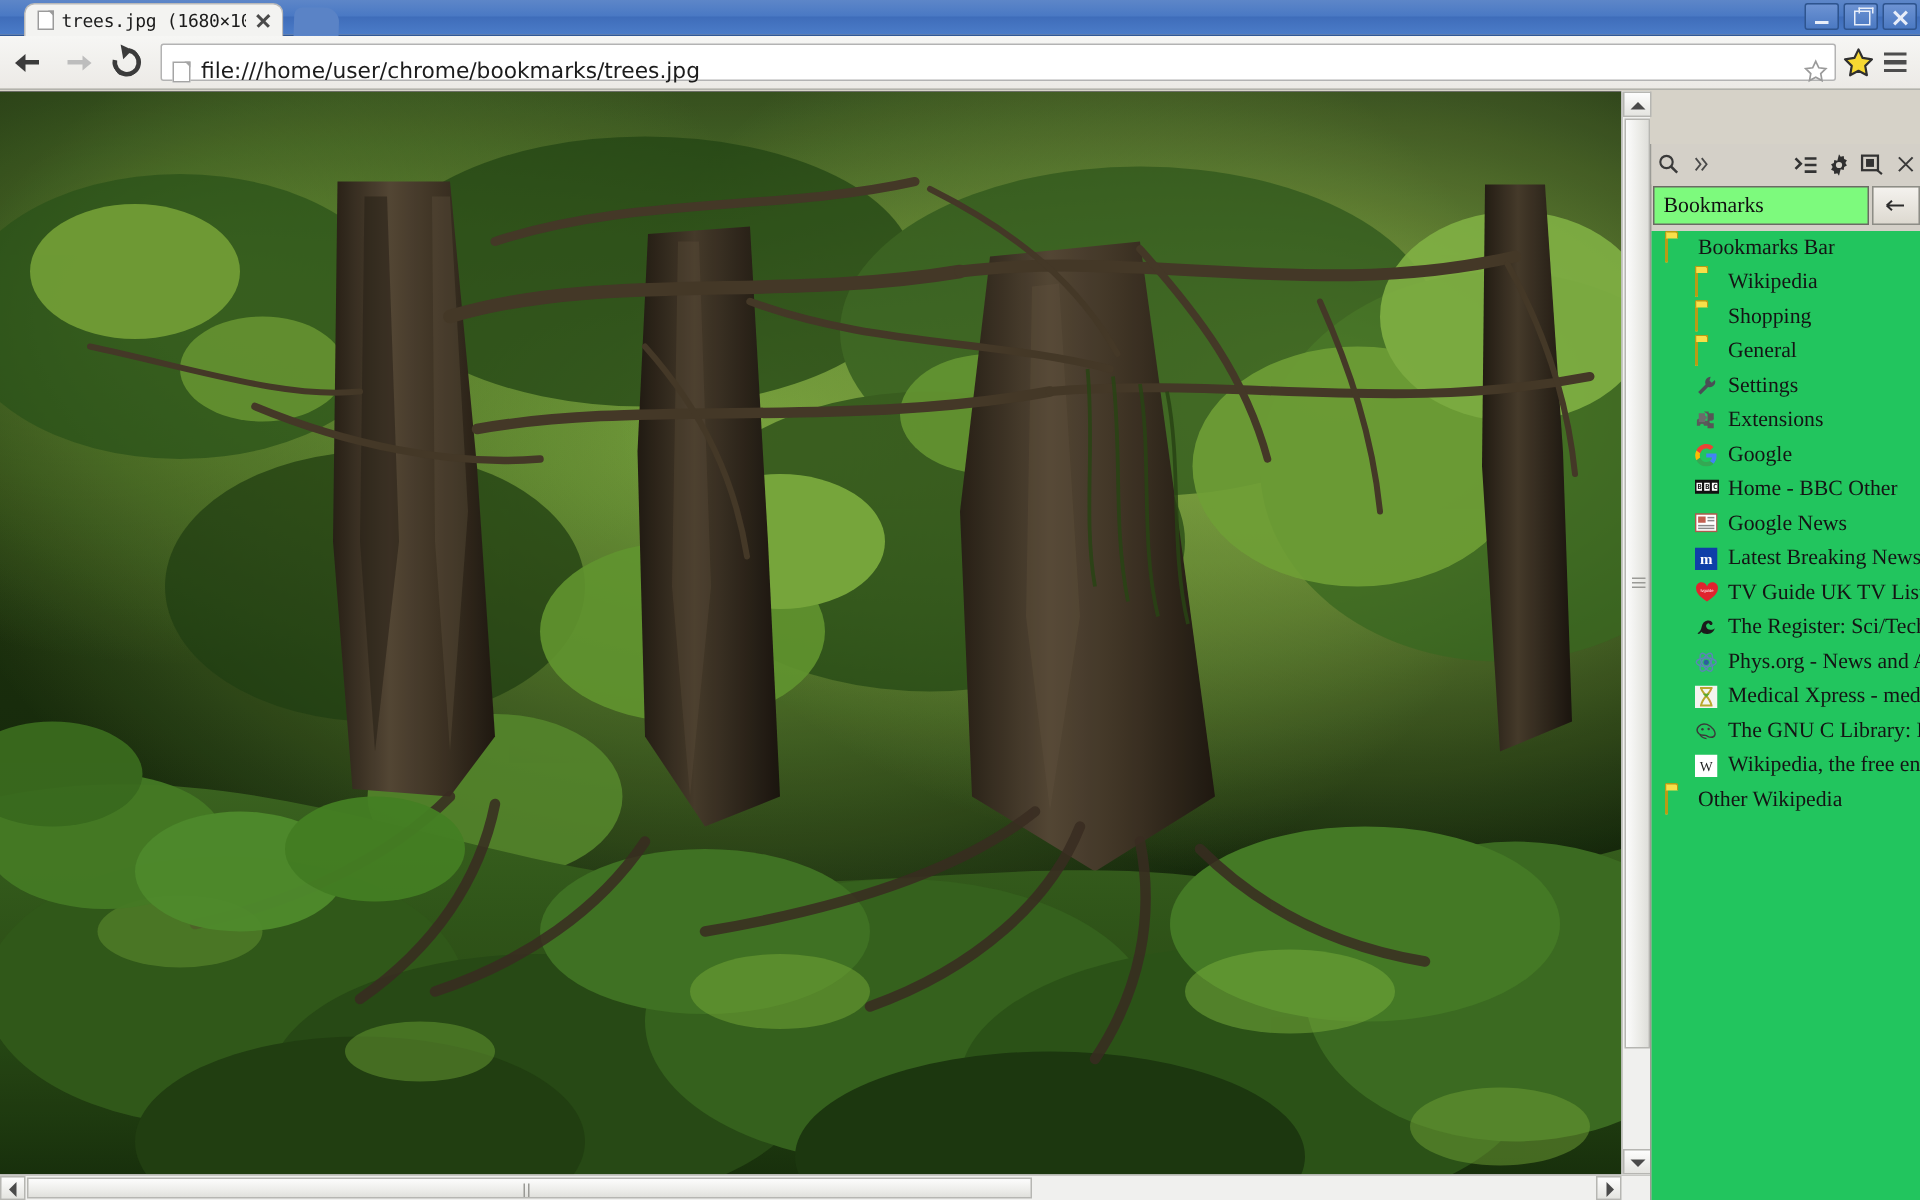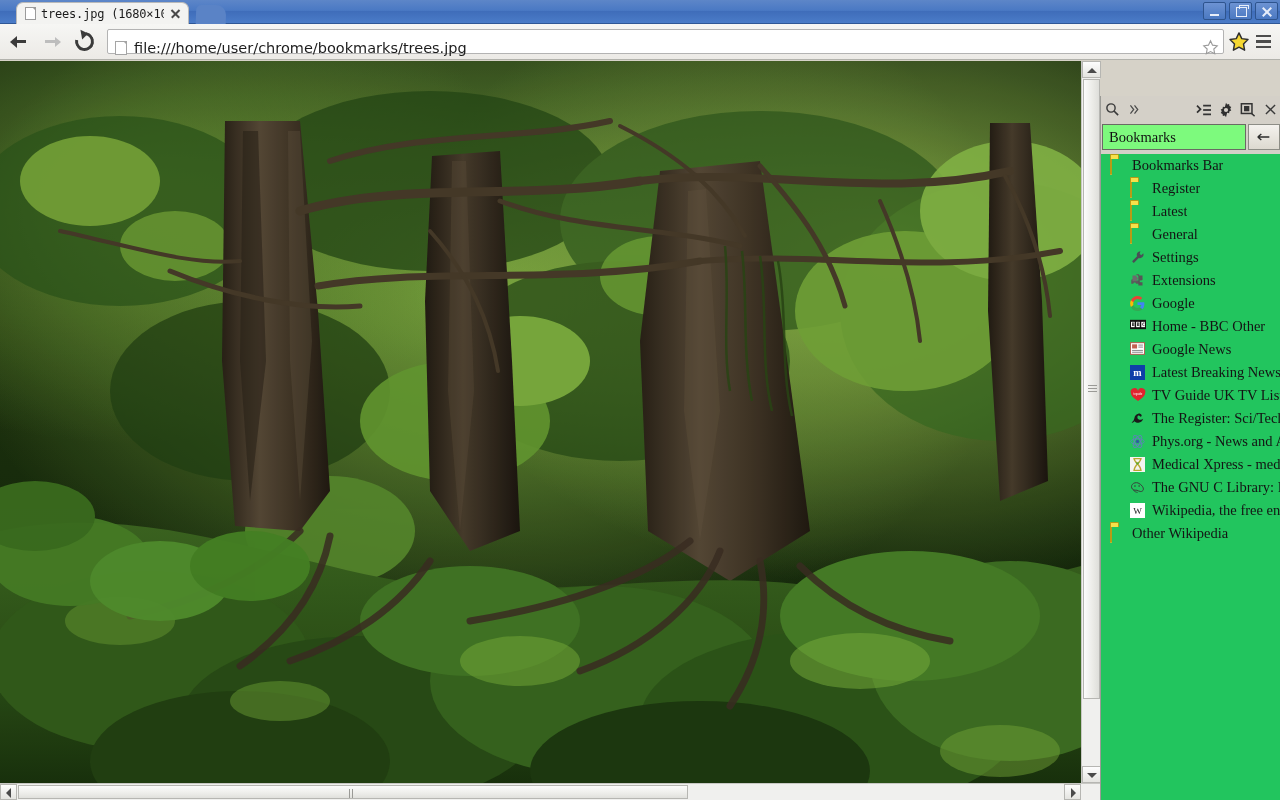--- a/index.html
+++ b/index.html
@@ -584,25 +584,25 @@
       </div>
     </div>
 
     <div class="sb-tree" id="bm-tree">
         <div class="bm-row lvl0">
           <span class="bm-ico"><span class="folder"></span></span>
           <span class="bm-label">Bookmarks Bar</span>
         </div>
         <div class="bm-row lvl1">
           <span class="bm-ico"><span class="folder"></span></span>
-          <span class="bm-label">Register</span>
+          <span class="bm-label">Wikipedia</span>
         </div>
         <div class="bm-row lvl1">
           <span class="bm-ico"><span class="folder"></span></span>
-          <span class="bm-label">Latest</span>
+          <span class="bm-label">Shopping</span>
         </div>
         <div class="bm-row lvl1">
           <span class="bm-ico"><span class="folder"></span></span>
           <span class="bm-label">General</span>
         </div>
         <div class="bm-row lvl1">
           <span class="bm-ico">
             <svg width="15" height="15" viewBox="0 0 18 18">
               <path d="M12.5 1.5a4.3 4.3 0 0 0-4 6l-6 6 2 2 6-6a4.3 4.3 0 0 0 5.4-5.6L13.4 6.2 11.6 4.4z" fill="#4a4f55"></path>
             </svg>

